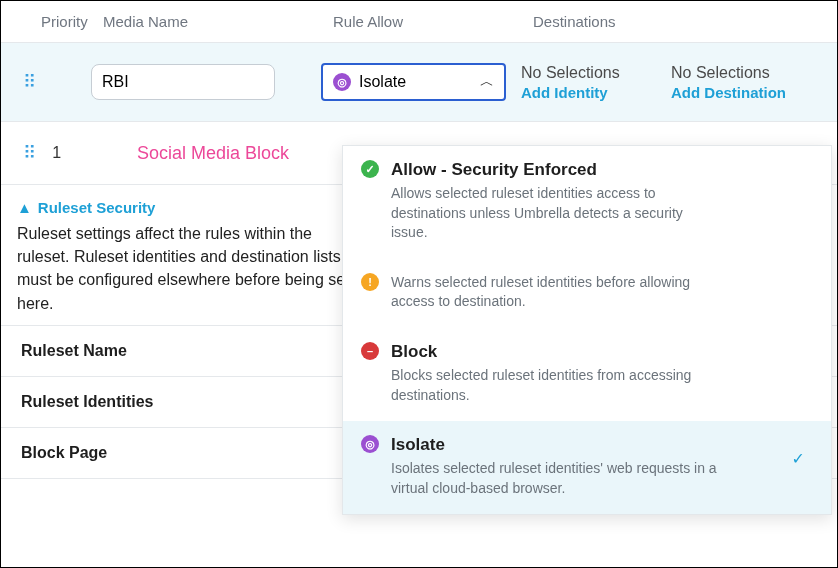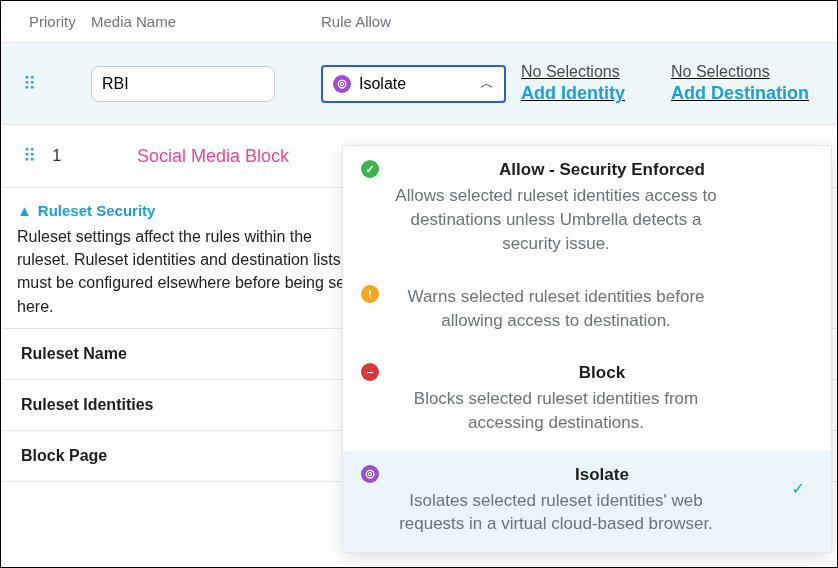--- a/index.html
+++ b/index.html
@@ -7,21 +7,21 @@
     font-family: -apple-system, BlinkMacSystemFont, "Segoe UI", Arial, sans-serif;
     background: #fff;
     width: 838px;
     height: 568px;
     overflow: hidden;
     border: 1px solid #000;
   }
   .table-header {
     display: flex;
     align-items: center;
-    padding: 12px 0 12px 10px;
+    padding: 12px 0 12px 22px;
     color: #6f7680;
     font-size: 15px;
     border-bottom: 1px solid #e5e8eb;
   }
   .col-priority { width: 80px; padding-left: 18px; }
   .col-rule-name { width: 230px; }
   .col-rule-action { width: 200px; }
   .col-identities { width: 150px; }
   .col-destinations { width: 150px; }
 
@@ -93,24 +93,23 @@
   }
   .ic-isolate { background: #9b4fd1; }
   .ic-allow   { background: #3cb44e; }
   .ic-warn    { background: #f6a623; }
   .ic-block   { background: #d8393a; }
 
   .identity-cell, .dest-cell {
     display: flex;
     flex-direction: column;
     gap: 2px;
-    text-decoration: underline;
   }
   .no-sel { color: #4a4a4a; font-size: 16px; }
-  .add-link { color: #1ea0d6; font-weight: 600; font-size: 18px; cursor: pointer; }
+  .add-link { color: #1ea0d6; font-weight: 600; font-size: 15px; cursor: pointer; }
 
   .dropdown {
     position: absolute;
     left: 342px;
     top: 145px;
     width: 490px;
     background: #fff;
     box-shadow: 0 4px 16px rgba(0,0,0,0.12);
     border: 1px solid #e3e7ea;
     z-index: 20;
@@ -123,23 +122,23 @@
     cursor: pointer;
   }
   .dd-item.selected { background: #eaf6fa; position: relative; }
   .dd-item .check {
     position: absolute;
     right: 26px;
     top: 28px;
     color: #1ea0d6;
     font-size: 16px;
   }
-  .dd-text { flex: 1; text-align: center; }
+  .dd-text { flex: 1; }
   .dd-title { font-weight: 700; font-size: 17px; color: #1e1e1e; margin-bottom: 4px; }
-  .dd-desc  { color: #6b737b; font-size: 17px; line-height: 1.4; max-width: 330px; }
+  .dd-desc  { color: #6b737b; font-size: 14px; line-height: 1.4; max-width: 330px; }
 
   .settings-section {
     padding: 14px 16px 10px 16px;
     border-bottom: 1px solid #e5e8eb;
   }
   .settings-toggle {
     color: #1ea0d6;
     font-weight: 600;
     font-size: 15px;
     cursor: pointer;
@@ -163,20 +162,21 @@
     cursor: pointer;
   }
 </style>
 </head>
 <body>
 
 <div class="table-header">
   <div class="col-priority">Priority</div>
   <div class="col-rule-name">Media Name</div>
   <div class="col-rule-action">Rule Allow</div>
+  <div class="col-destinations">Destinations</div>
 </div>
 
 <div class="row row-editing">
   <div class="drag-handle">
     <span class="drag-dots"></span>
   </div>
   <div class="col-rule-name">
     <input class="rule-name-input" type="text" value="RBI" style="">
   </div>
   <div class="col-rule-action">

